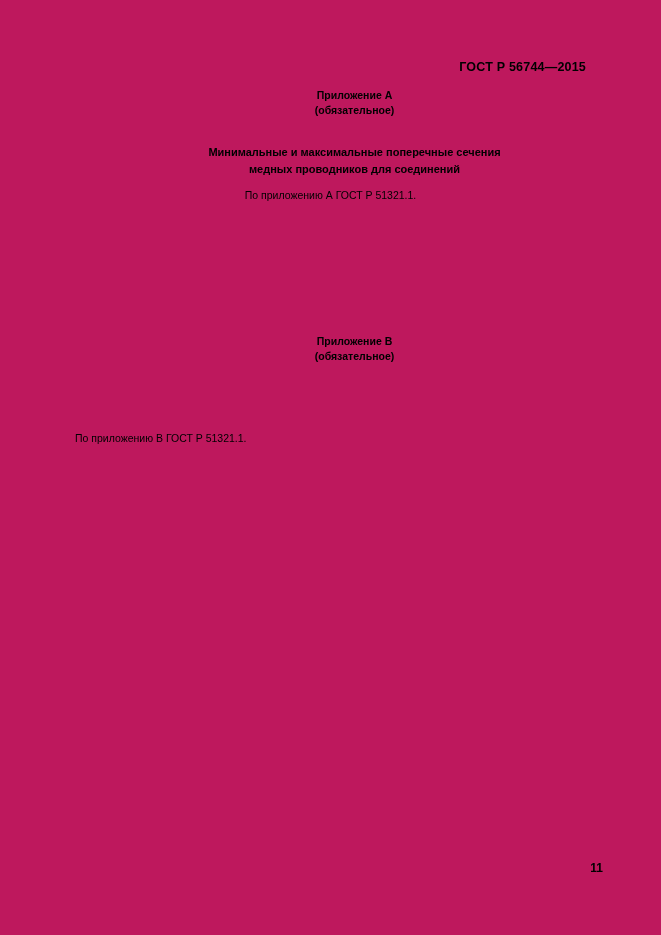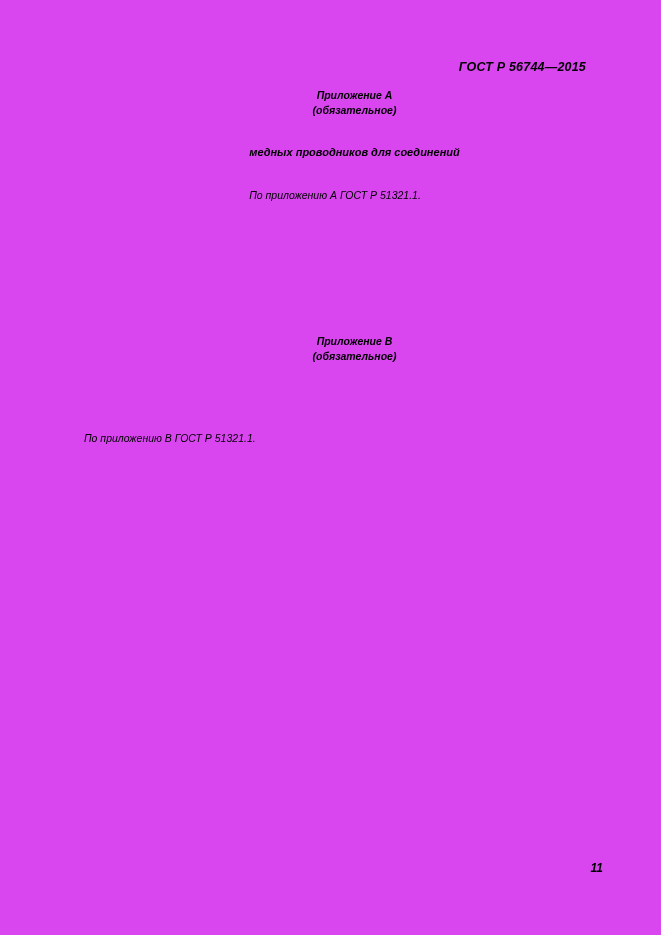--- a/index.html
+++ b/index.html
@@ -12,23 +12,22 @@
     height: 935px;
     font-family: "Liberation Sans", sans-serif;
     color: #000000;
     position: relative;
     overflow: hidden;
   }
   .page {
     position: relative;
     width: 661px;
     height: 935px;
-    background: #d946ef;
+    background: #be185d;
     box-sizing: border-box;
-    font-style: italic;
   }
   .header {
     position: absolute;
     top: 60px;
     right: 75px;
     font-size: 12.5px;
     font-weight: bold;
     letter-spacing: 0.2px;
     white-space: nowrap;
   }
@@ -52,21 +51,20 @@
   }
   .annex-a-title {
     position: absolute;
     top: 144px;
     left: 110px;
     right: 110px;
   }
   .body-text {
     font-size: 10.5px;
     line-height: 1.5;
-    padding-left: 9px;
   }
   .annex-a-body {
     position: absolute;
     top: 188px;
     left: 0;
     right: 0;
     text-align: center;
   }
   .annex-b-label {
     position: absolute;
@@ -104,20 +102,21 @@
 <div class="page">
 
   <div class="header">ГОСТ Р 56744—2015</div>
 
   <div class="annex-label annex-a-label">
     <span class="line">Приложение А</span>
     <span class="line">(обязательное)</span>
   </div>
 
   <div class="annex-title annex-a-title">
+    <span class="line">Минимальные и максимальные поперечные сечения</span>
     <span class="line">медных проводников для соединений</span>
   </div>
 
   <div class="body-text annex-a-body">По приложению А ГОСТ Р 51321.1.</div>
 
   <div class="annex-label annex-b-label">
     <span class="line">Приложение В</span>
     <span class="line">(обязательное)</span>
   </div>
 

